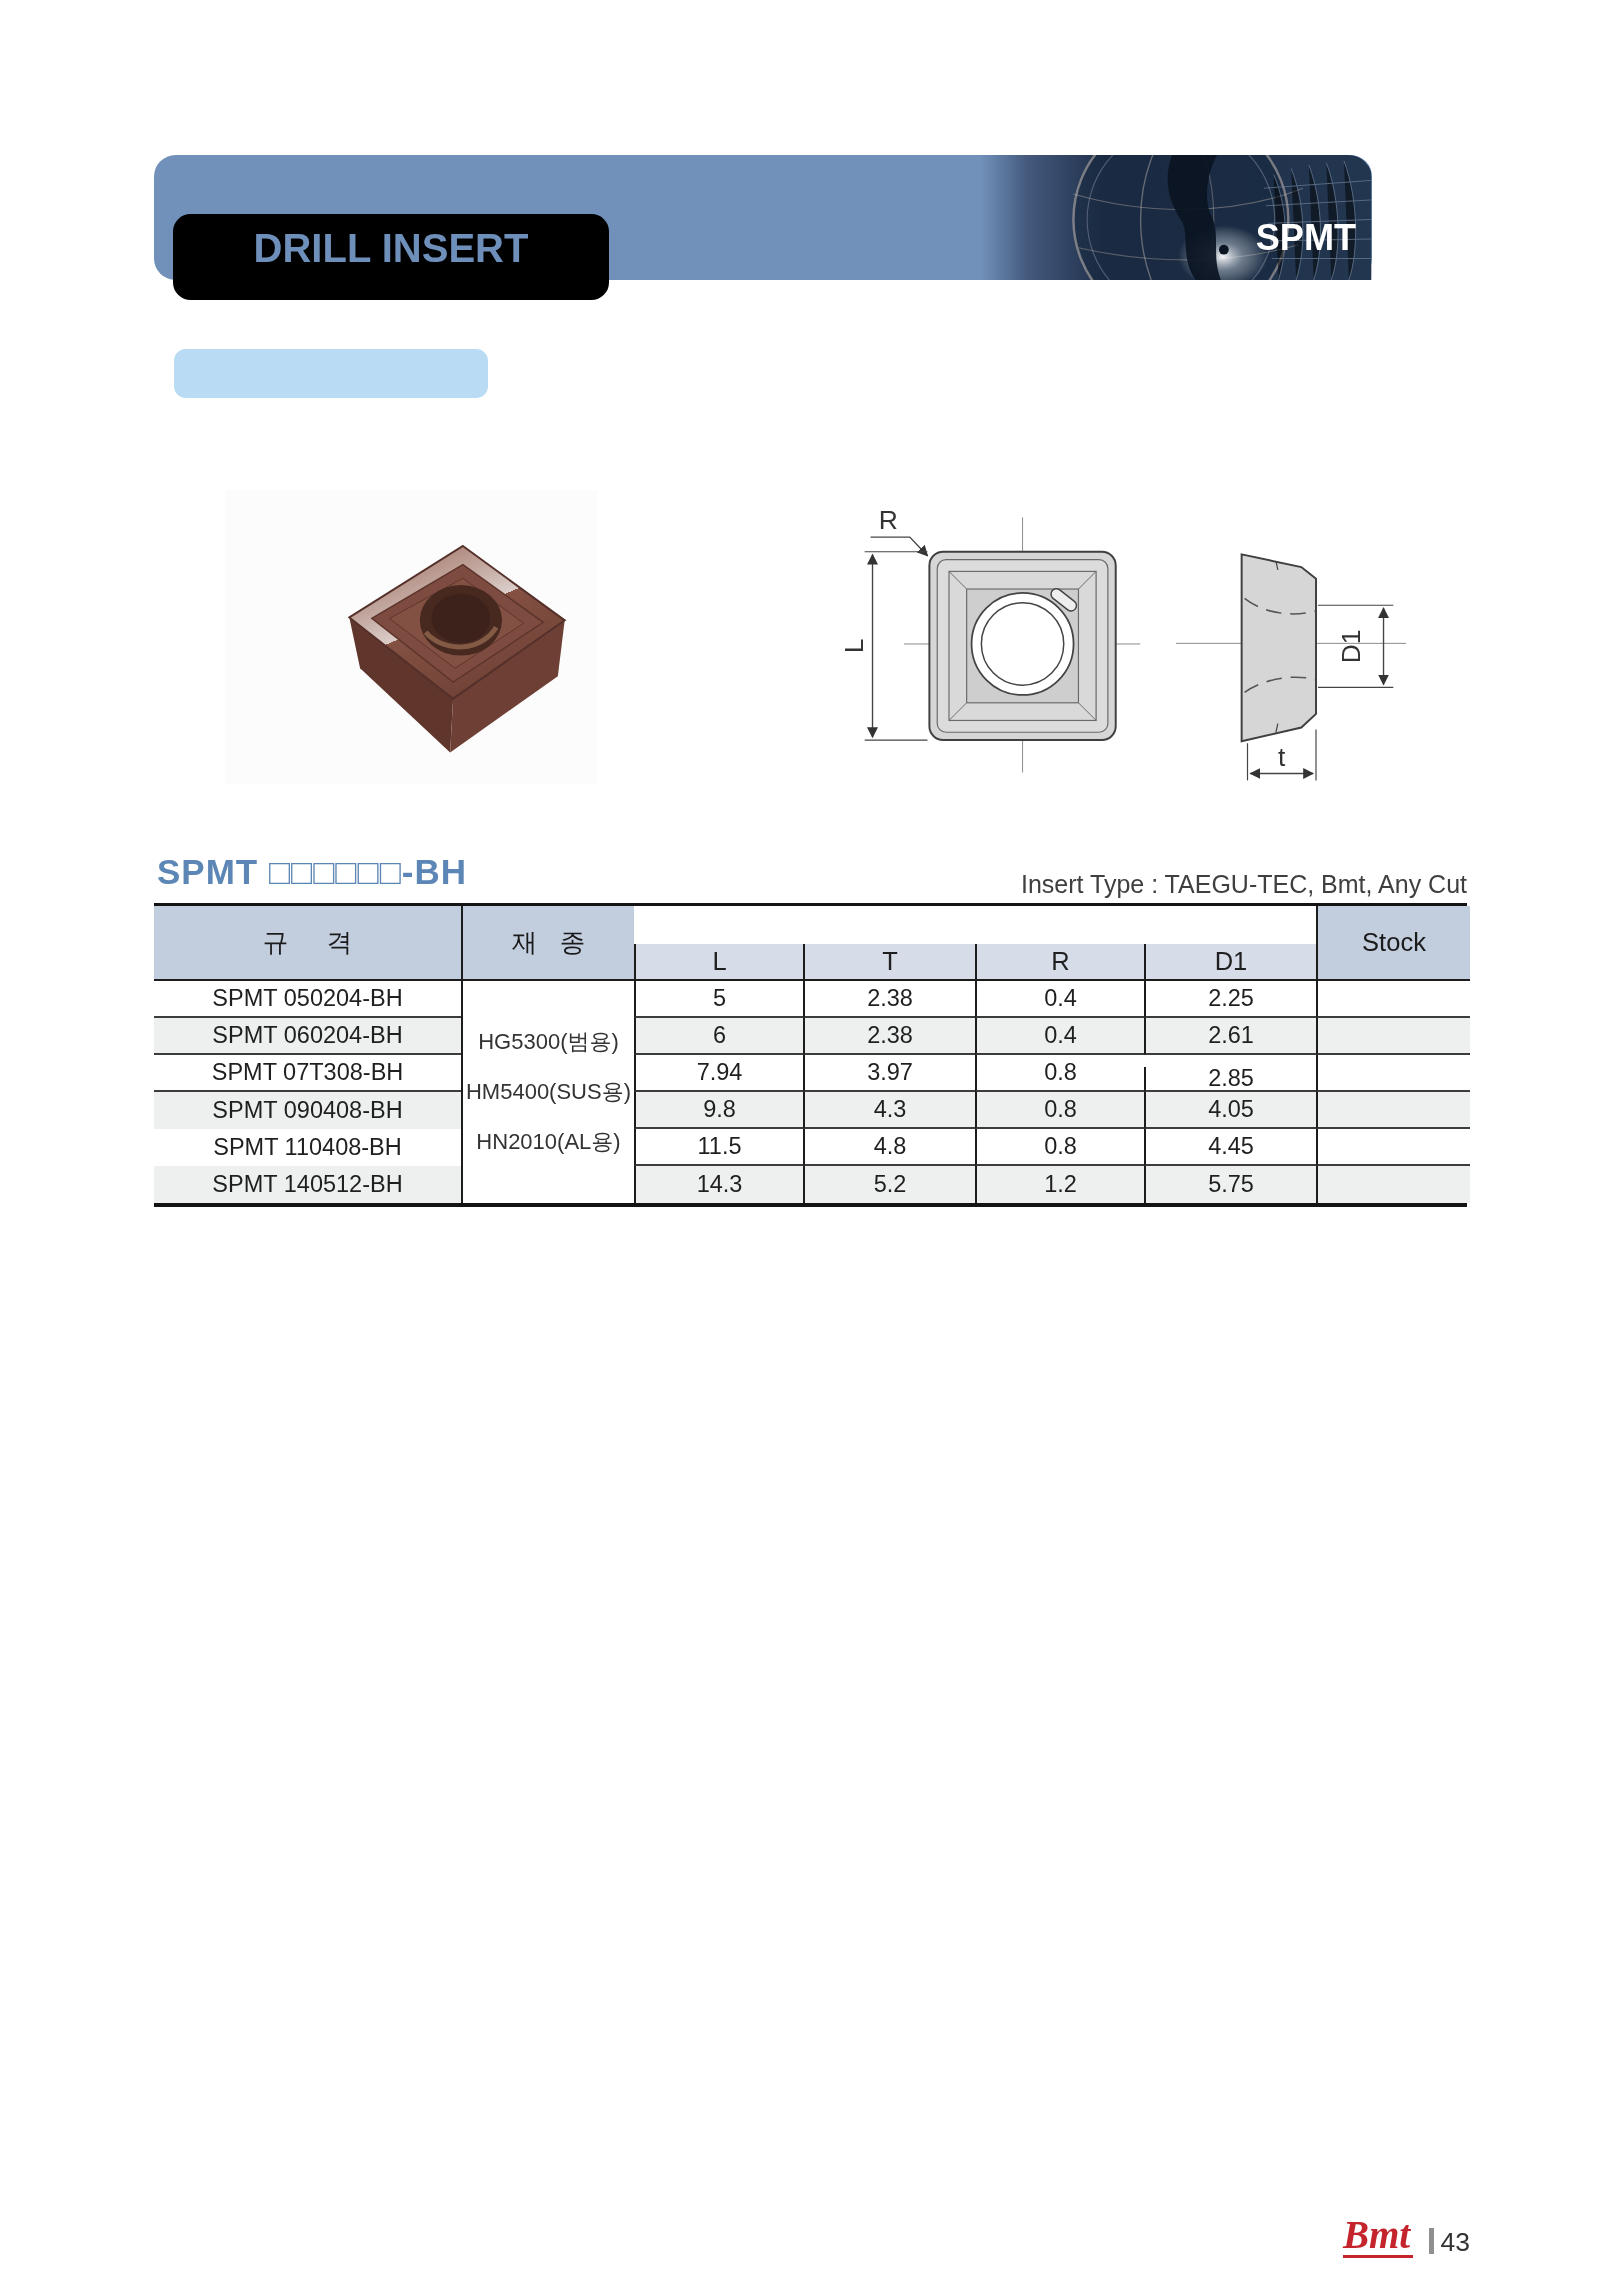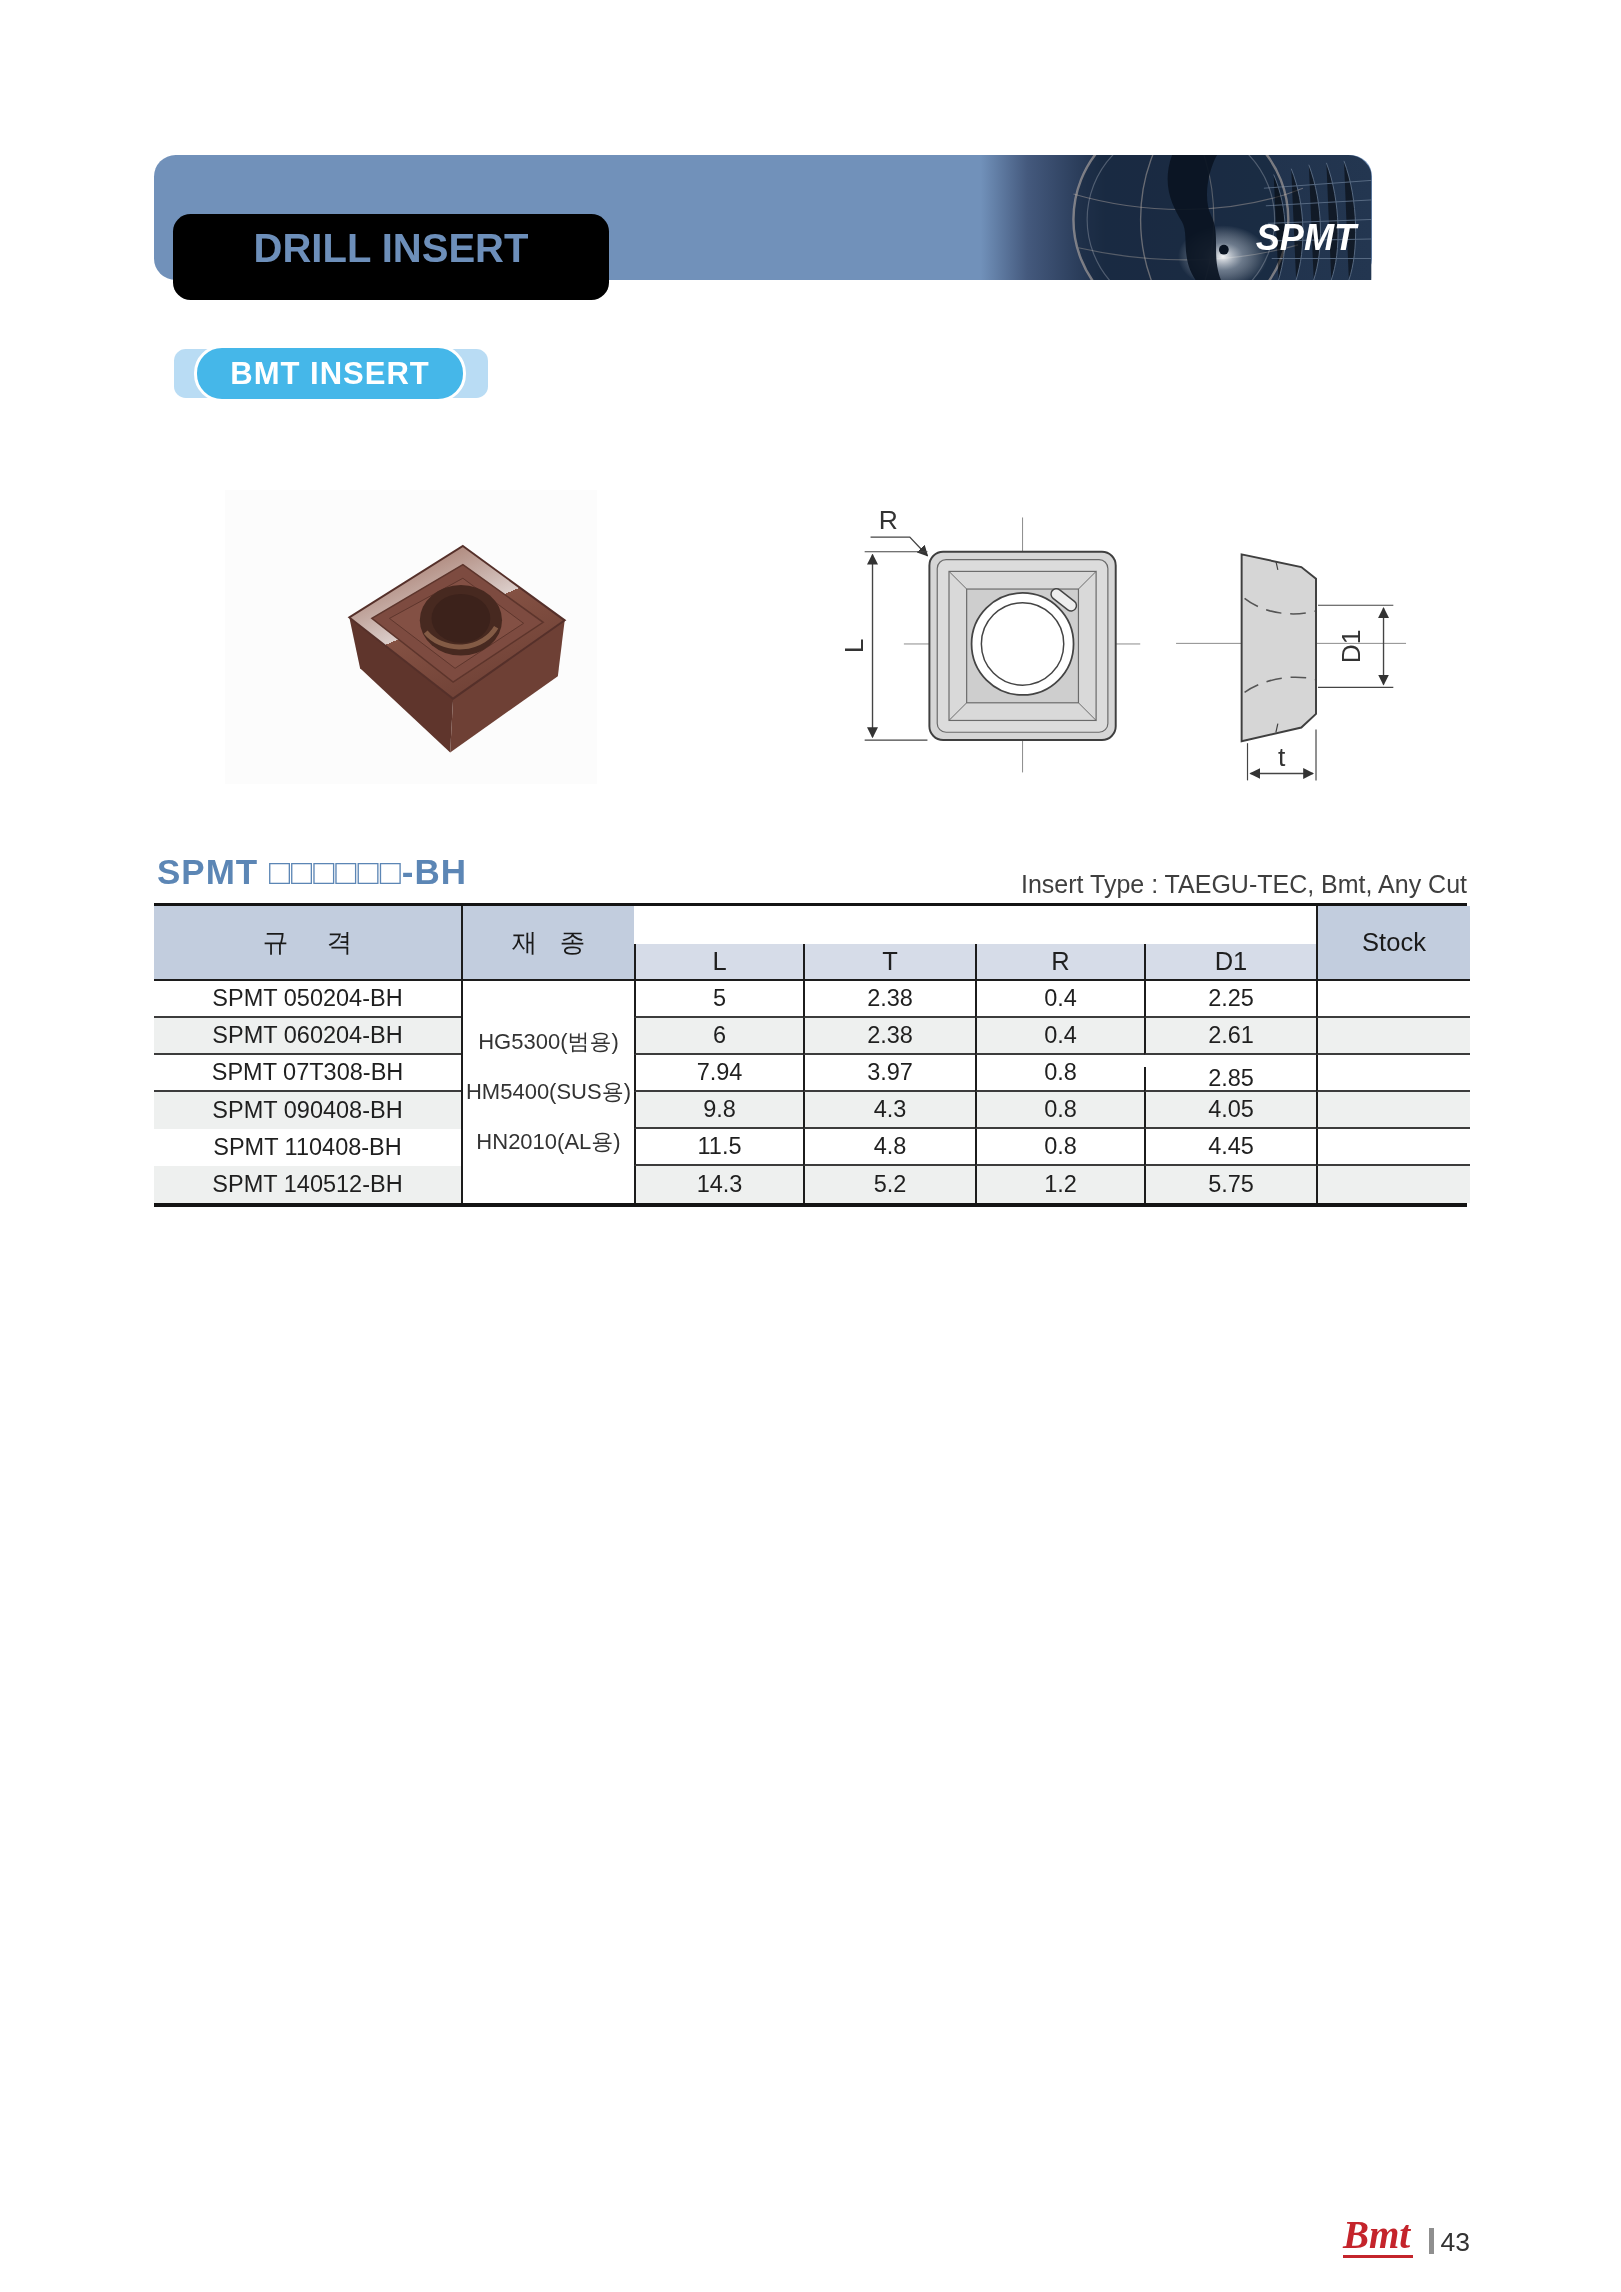--- a/index.html
+++ b/index.html
@@ -3,21 +3,21 @@
 <meta charset="utf-8">
 <style>
   * { margin:0; padding:0; box-sizing:border-box; }
   body { background:#888; font-family:"Liberation Sans", sans-serif; }
   .page { position:relative; width:1621px; height:2293px; background:#ffffff; margin:0 auto; overflow:hidden; }
 
   
   .banner { position:absolute; left:154px; top:155px; width:1218px; height:125px;
             background:#7191ba; border-radius:21.6px; }
   .globe-wrap { position:absolute; left:980px; top:155px; width:392px; height:146px;
-                border-radius:0 23.5px 23.5px 0; overflow:hidden;font-style:italic; }
+                border-radius:0 23.5px 23.5px 0; overflow:hidden; }
   .title-box { position:absolute; left:173px; top:214px; width:436px; height:86px;
                background:#000000; border-radius:17.6px; display:flex; align-items:flex-start;
                justify-content:center; }
   .title-box span { font-size:40px; font-weight:bold; color:#6d8fba; letter-spacing:0px;
                     margin-top:11.8px; }
 
   
   .badge-wing { position:absolute; left:174px; top:349px; width:314px; height:49px;
                 background:#b9dcf4; border-radius:11.8px; }
   .badge-pill { position:absolute; left:194px; top:345px; width:272px; height:57px;
@@ -112,23 +112,20 @@
       <path d="M196,0 C185,30 196,52 206,68 C214,82 204,104 220,128 L246,128 C236,102 246,82 236,62 C228,46 232,18 242,0 Z" fill="#0a1422" opacity="0.92"></path>
       <circle cx="249" cy="97" r="5" fill="#0a1422"></circle>
       <text x="333" y="97" text-anchor="middle" font-size="37" font-weight="bold" fill="#ffffff">SPMT</text>
     </svg>
   </div>
   <div class="title-box">
     <span>DRILL INSERT</span>
   </div>
 
   <div class="badge-wing"></div>
-  <div class="badge-pill">
-    <span>BMT INSERT</span>
-  </div>
 
   <div class="photo">
     <svg width="372" height="294" viewBox="0 0 380 300">
       <defs>
         <linearGradient id="pTop" x1="0" y1="0" x2="0.6" y2="1">
           <stop offset="0" stop-color="#9a6350"></stop>
           <stop offset="0.55" stop-color="#84514345"></stop>
           <stop offset="0.55" stop-color="#845143"></stop>
           <stop offset="1" stop-color="#6f4136"></stop>
         </linearGradient>

